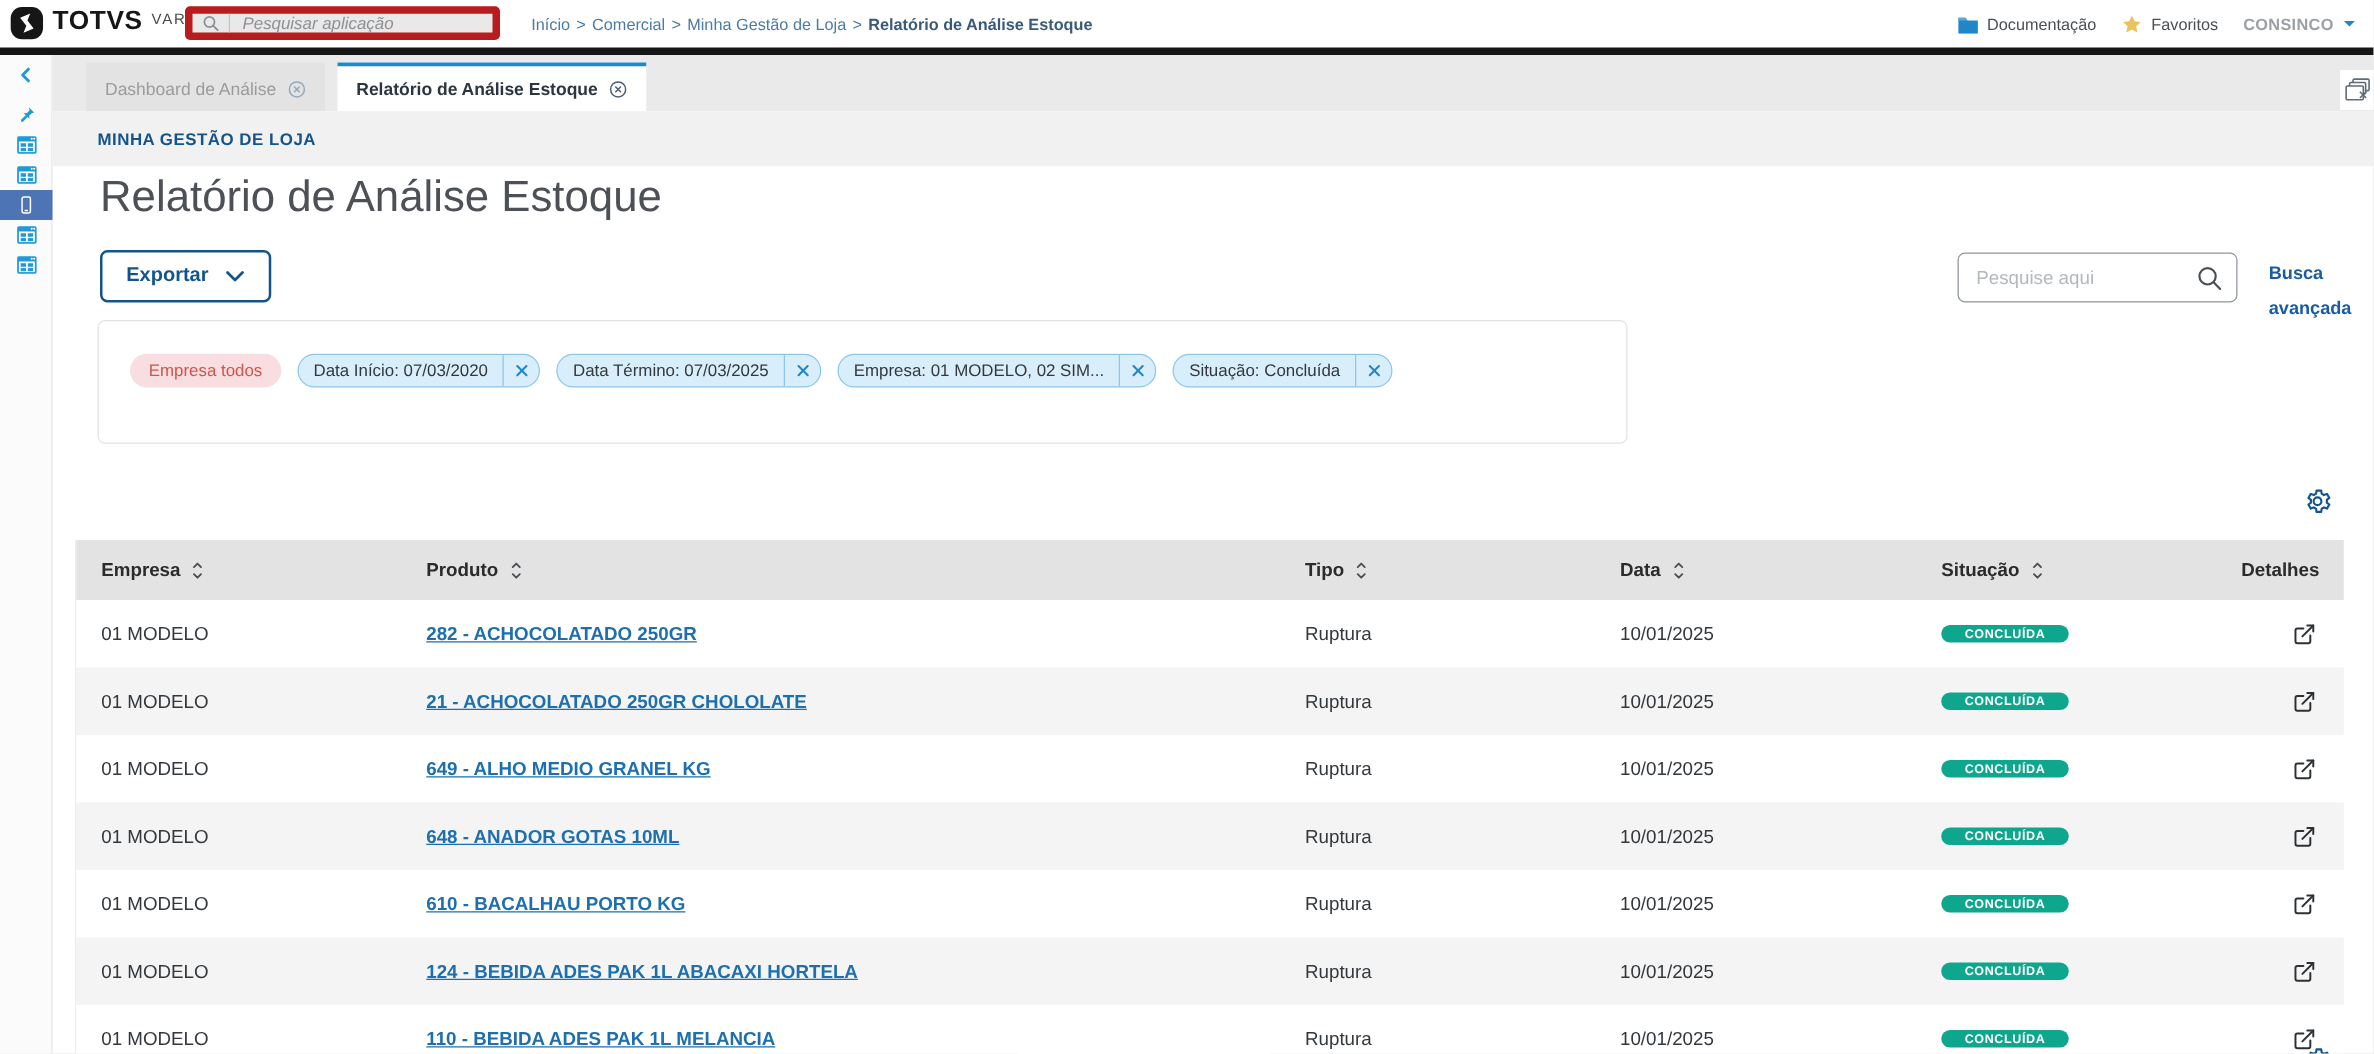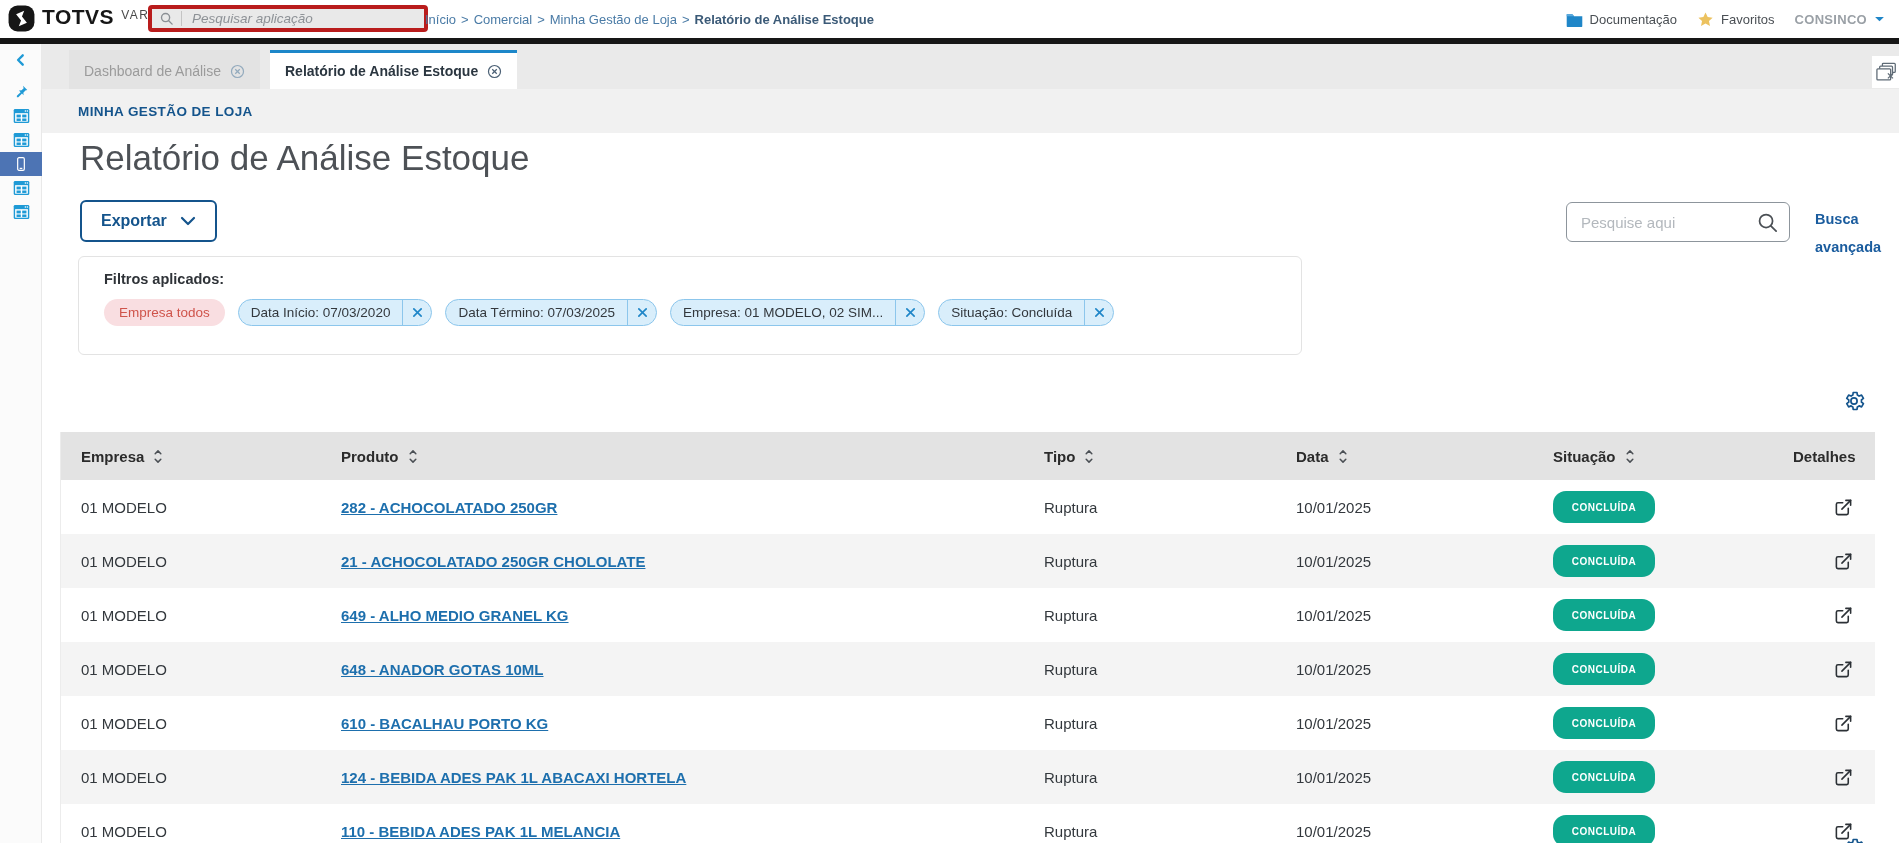--- a/index.html
+++ b/index.html
@@ -8,22 +8,22 @@
     position:relative; width:1899px; height:843px; overflow:hidden;
     background:#fff; font-family:"Liberation Sans", sans-serif; color:#33383d;
   }
   svg { display:block; }
 
   
   .topbar { position:absolute; top:0; left:0; width:100%; height:38px; background:#fff; }
   .logo { position:absolute; left:8px; top:5px; display:flex; align-items:flex-start; gap:7px; }
   .logo .brand { font-size:21px; font-weight:800; letter-spacing:.5px; color:#161616; }
   .logo .product { font-size:12px; letter-spacing:1.5px; color:#4a4a4a; margin-top:3px; }
-  .app-search { position:absolute; left:148px; top:5px; width:280px; height:27px;
-    background:#e9e9e9; border:4px solid #b91c1c; border-radius:4px; display:flex; align-items:center; }
+  .app-search { position:absolute; left:148px; top:5px; width:252px; height:27px;
+    background:#e9e9e9; border:6px solid #b91c1c; border-radius:4px; display:flex; align-items:center; }
   .app-search .mag { padding:0 7px; border-right:1px solid #c4c4c4; color:#8a8f94; }
   .app-search input { flex:1; height:100%; border:0; background:transparent; outline:none;
     font-family:"Liberation Sans", sans-serif; font-style:italic; font-size:13.5px; color:#555; padding:0 10px; }
   .app-search input::placeholder { color:#8d9196; font-style:italic; }
   .breadcrumb { position:absolute; left:425px; top:0; height:38px; display:flex; align-items:center;
     gap:5px; font-size:13px; color:#4a7ba6; white-space:nowrap; }
   .breadcrumb .sep { color:#4a7ba6; }
   .breadcrumb .crumb.current { font-weight:700; color:#3b5a77; }
   .top-links { position:absolute; right:14px; top:0; height:38px; display:flex; align-items:center;
     gap:20px; font-size:13px; color:#4a4f54; white-space:nowrap; }
@@ -89,21 +89,21 @@
   .thead, .trow { display:grid; grid-template-columns:280px 703px 252px 257px 240px 1fr; align-items:center; }
   .thead { height:48px; background:#e3e3e3; font-size:15px; font-weight:700; color:#2b2b2b; }
   .th { display:flex; align-items:center; gap:9px; }
   .th:first-child { padding-left:20px; }
   .th.th-end { justify-content:flex-end; padding-right:22px; }
   .sort-icon { color:#4a4f54; margin-top:1px; }
   .trow { height:54px; background:#fff; font-size:15px; color:#33383d; }
   .trow.alt { background:#f4f4f4; }
   .td:first-child { padding-left:20px; }
   .product-link { color:#1d6fad; font-weight:700; text-decoration:underline; cursor:pointer; }
-  .badge { width:102px; height:32px; border-radius:13px; background:#0ea78e; color:#fff;
+  .badge { width:102px; height:14px; border-radius:13px; background:#0ea78e; color:#fff;
     font-size:10px; font-weight:700; letter-spacing:.5px; display:flex; align-items:center; justify-content:center; }
   .td-detalhes { display:flex; justify-content:flex-end; padding-right:22px; }
   .ext-icon { color:#2c3136; cursor:pointer; }
   .floating-gear { position:absolute; left:1842px; top:836px; color:#14548c; }
 </style>
 </head>
 <body>
 
 <div class="screen">
 
@@ -275,21 +275,20 @@
     <span class="mag">
       <svg width="23" height="23" viewBox="0 0 24 24" fill="none" stroke="currentColor" stroke-width="1.8" stroke-linecap="round">
           <circle cx="10.5" cy="10.5" r="6.8"></circle>
           <line x1="15.7" y1="15.7" x2="21" y2="21"></line>
         </svg>
     </span>
   </div>
   <div class="advanced-search">Busca avançada</div>
 
   <section class="filters-card">
-    <div class="filters-title">Filtros aplicados:</div>
     <div class="chips-row">
       <span class="remove-all">Empresa todos</span>
       <span id="chips" style="display:flex;gap:13px;align-items:center">
           <span class="chip">
             <span class="chip-label">Data Início: 07/03/2020</span>
             <span class="chip-close">
               <svg width="11" height="11" viewBox="0 0 12 12" fill="none" stroke="currentColor" stroke-width="1.8" stroke-linecap="round">
                 <line x1="2" y1="2" x2="10" y2="10"></line>
                 <line x1="10" y1="2" x2="2" y2="10"></line>
               </svg>

